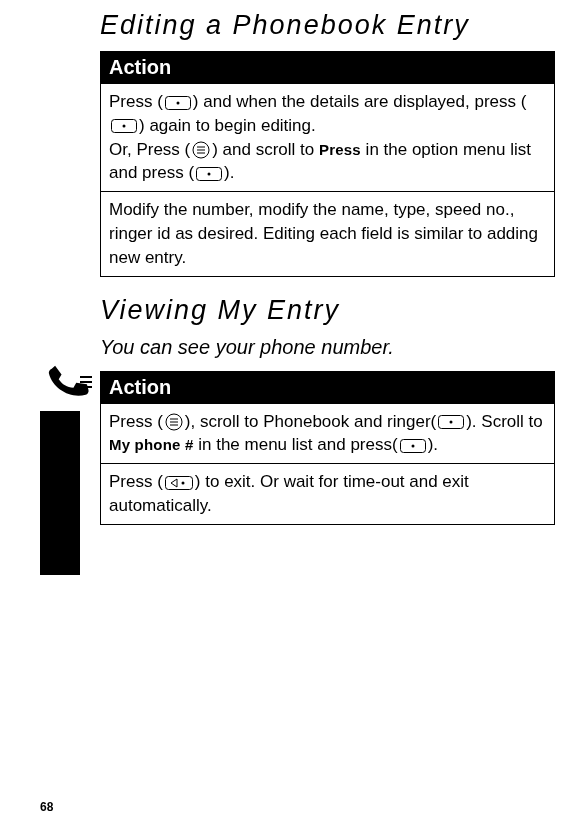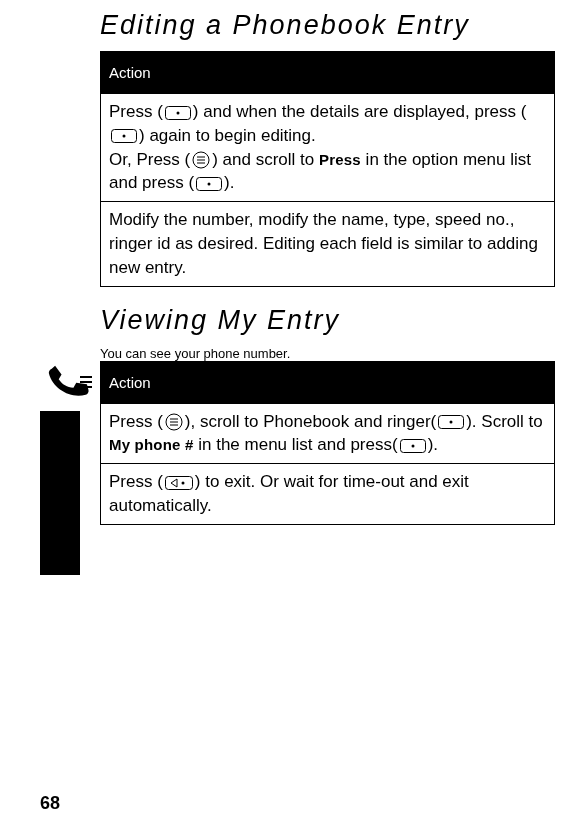--- a/index.html
+++ b/index.html
@@ -27,34 +27,35 @@
     }
     .action-table {
       border: 1px solid #000;
       width: 455px;
       margin-bottom: 18px;
       border-collapse: collapse;
     }
     .action-header {
       background: #000;
       color: #fff;
-      font-weight: normal;
-      font-size: 15px;
-      padding: 12px 8px;
+      font-weight: bold;
+      font-size: 20px;
+      padding: 4px 8px;
     }
     .action-row {
       border-top: 1px solid #000;
       padding: 6px 8px;
       font-size: 17px;
       line-height: 1.4;
     }
     .bold-inline { font-weight: 900; font-family: Arial, Helvetica, sans-serif; font-size:15px; letter-spacing:0.2px;}
     .intro-text {
-      font-size: 13px;
-      margin-bottom: 0;
+      font-size: 20px;
+      margin-bottom: 12px;
+      font-style: italic;
     }
     .sidebar-tab {
       position: absolute;
       left: 40px;
       top: 355px;
       width: 40px;
       height: 220px;
       background: #000;
     }
     .sidebar-label {
@@ -78,21 +79,21 @@
       background: #fff;
       display: flex;
       align-items: center;
       justify-content: center;
     }
     .page-number {
       position: absolute;
       left: 40px;
       bottom: 25px;
       font-weight: bold;
-      font-size: 18px;
+      font-size: 12px;
       text-align: center;
     }
     .icon-key {
       display: inline-block;
       vertical-align: middle;
       margin: 0 2px;
     }
   </style>
 </head>
 <body>

